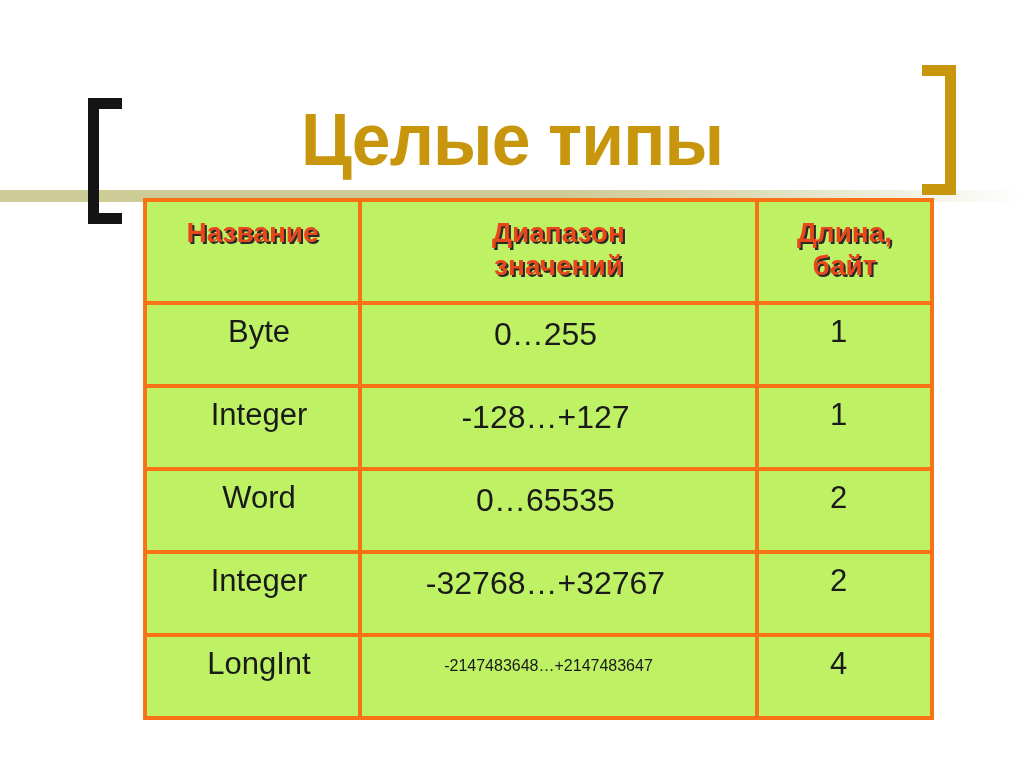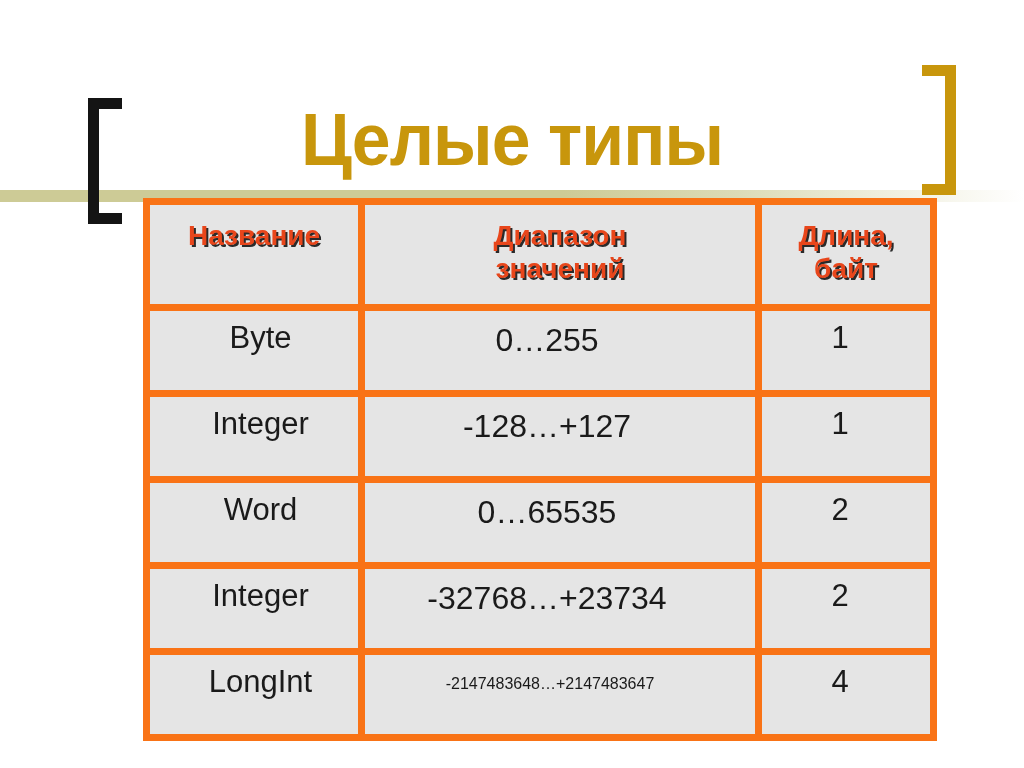--- a/index.html
+++ b/index.html
@@ -85,24 +85,24 @@
   
   #types-table {
     position: absolute;
     left: 143px;
     top: 198px;
     width: 787px;
     border-collapse: collapse;
     table-layout: fixed;
   }
   #types-table td, #types-table th {
-    border: 7px solid #f97316;
+    border: 4px solid #f97316;
     padding: 0;
     vertical-align: top;
-    background: #e5e5e5;
+    background: #bef264;
   }
   
   col.c-name  { width: 215px; }
   col.c-range { width: 397px; }
   col.c-size  { width: 175px; }
 
   
   .hdr-row td { height: 99px; }
   .hdr-cell {
     text-align: center;
@@ -220,21 +220,21 @@
         </td>
         <td>
           <div class="cell-size">2</div>
         </td>
       </tr>
       <tr class="body-row">
         <td>
           <div class="cell-name">Integer</div>
         </td>
         <td>
-          <div class="cell-range">-32768…+23734</div>
+          <div class="cell-range">-32768…+32767</div>
         </td>
         <td>
           <div class="cell-size">2</div>
         </td>
       </tr>
       <tr class="body-row">
         <td>
           <div class="cell-name">LongInt</div>
         </td>
         <td>

